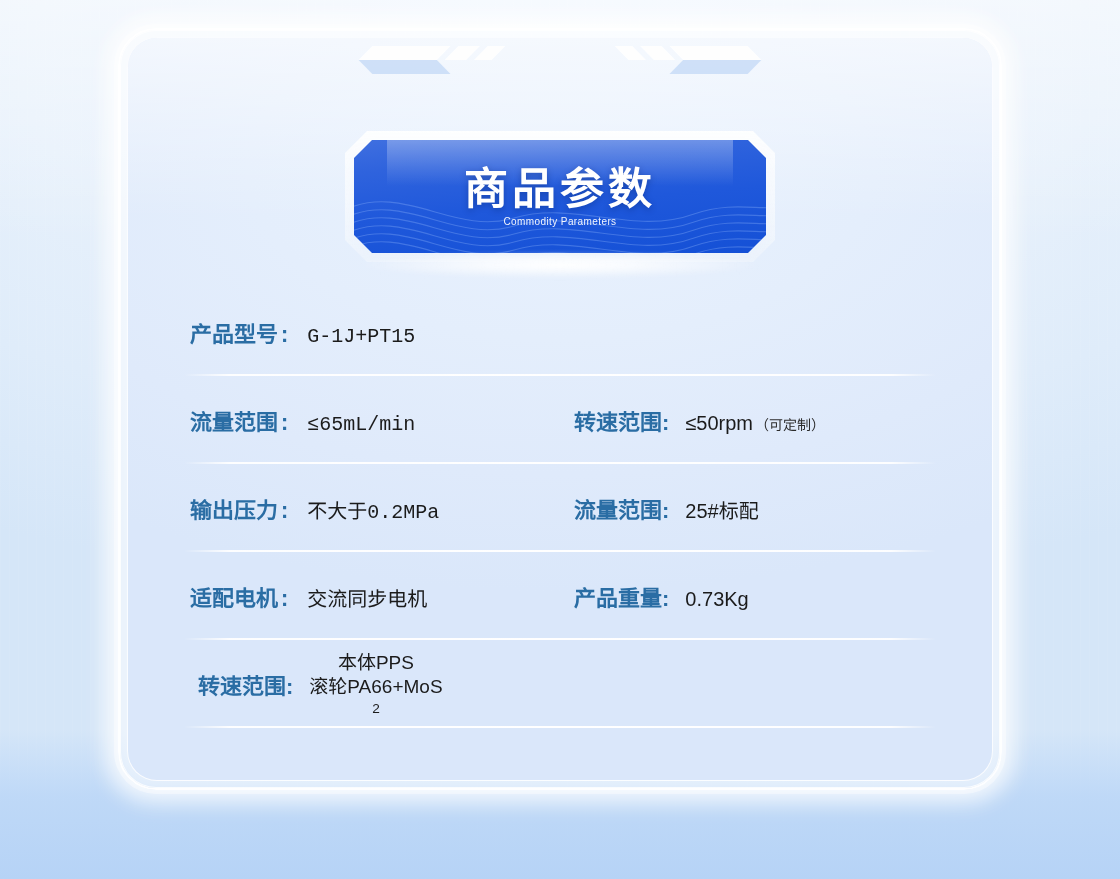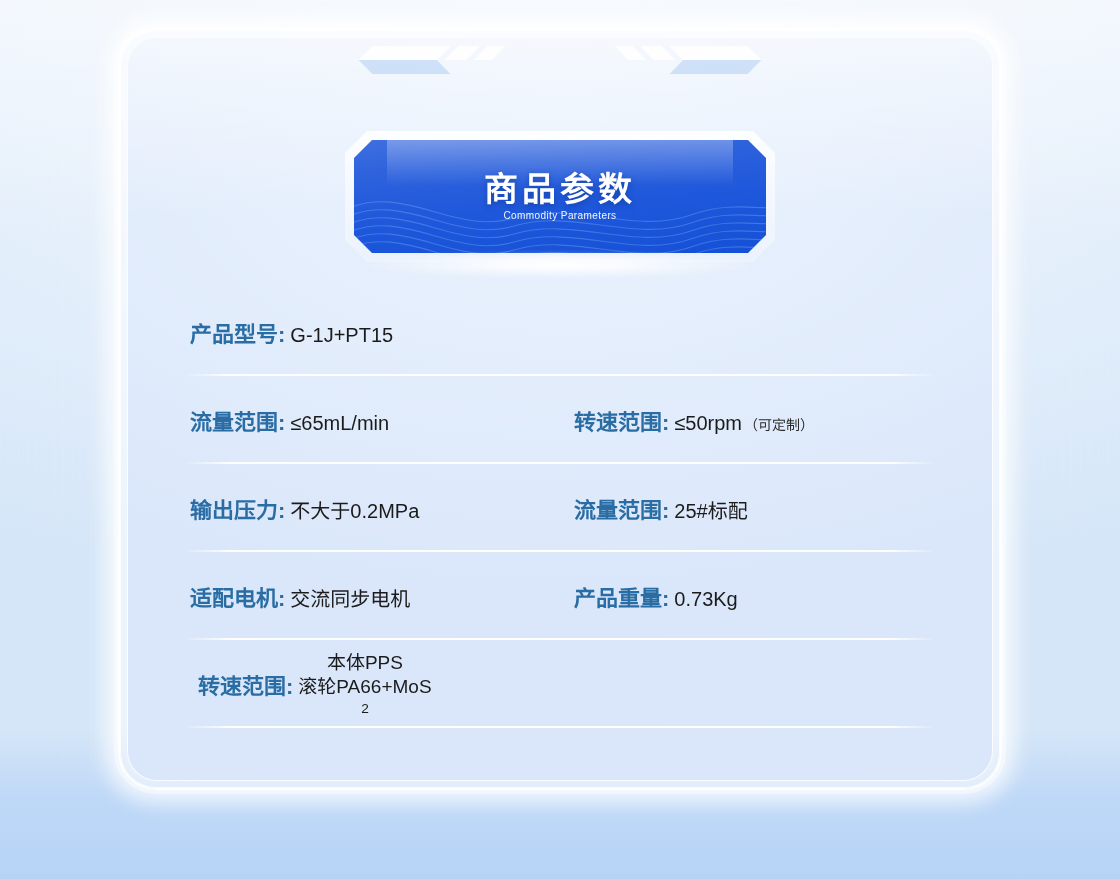--- a/index.html
+++ b/index.html
@@ -146,21 +146,21 @@
     position: absolute;
     inset: 0;
     display: flex;
     flex-direction: column;
     align-items: center;
     justify-content: center;
     gap: 2px;
   }
   .banner-title {
     color: #ffffff;
-    font-size: 34px;
+    font-size: 44px;
     font-weight: bold;
     letter-spacing: 4px;
     text-shadow: 0 2px 6px rgba(0,30,90,0.35);
     line-height: 1.1;
   }
   .banner-sub {
     color: rgba(255,255,255,0.94);
     font-size: 10px;
     letter-spacing: 0.4px;
     line-height: 1.2;
@@ -200,35 +200,35 @@
       rgba(255,255,255,1) 50%,
       rgba(255,255,255,0.95) 94%,
       rgba(255,255,255,0) 100%);
   }
   .spec-cell {
     display: flex;
     align-items: baseline;
     width: 50%;
     box-sizing: border-box;
   }
-  .spec-cell.left  { padding-left: 6px; }
+  .spec-cell.left  { padding-left: 6px; font-family: Liberation Mono, monospace; }
   .spec-cell.right { padding-left: 14px; }
 
   .spec-label {
     color: #2a6da4;
     font-size: 22px;
     font-weight: bold;
     white-space: nowrap;
     flex: 0 0 auto;
   }
   .spec-value {
     color: #1b1b1b;
     font-size: 20px;
     white-space: nowrap;
-    margin-left: 5px;
+    margin-left: 16px;
     flex: 0 0 auto;
   }
   .spec-note {
     color: #2b2b2b;
     font-size: 14px;
     margin-left: 2px;
     white-space: nowrap;
   }
   
   .spec-row.last .spec-cell { align-items: center; }

